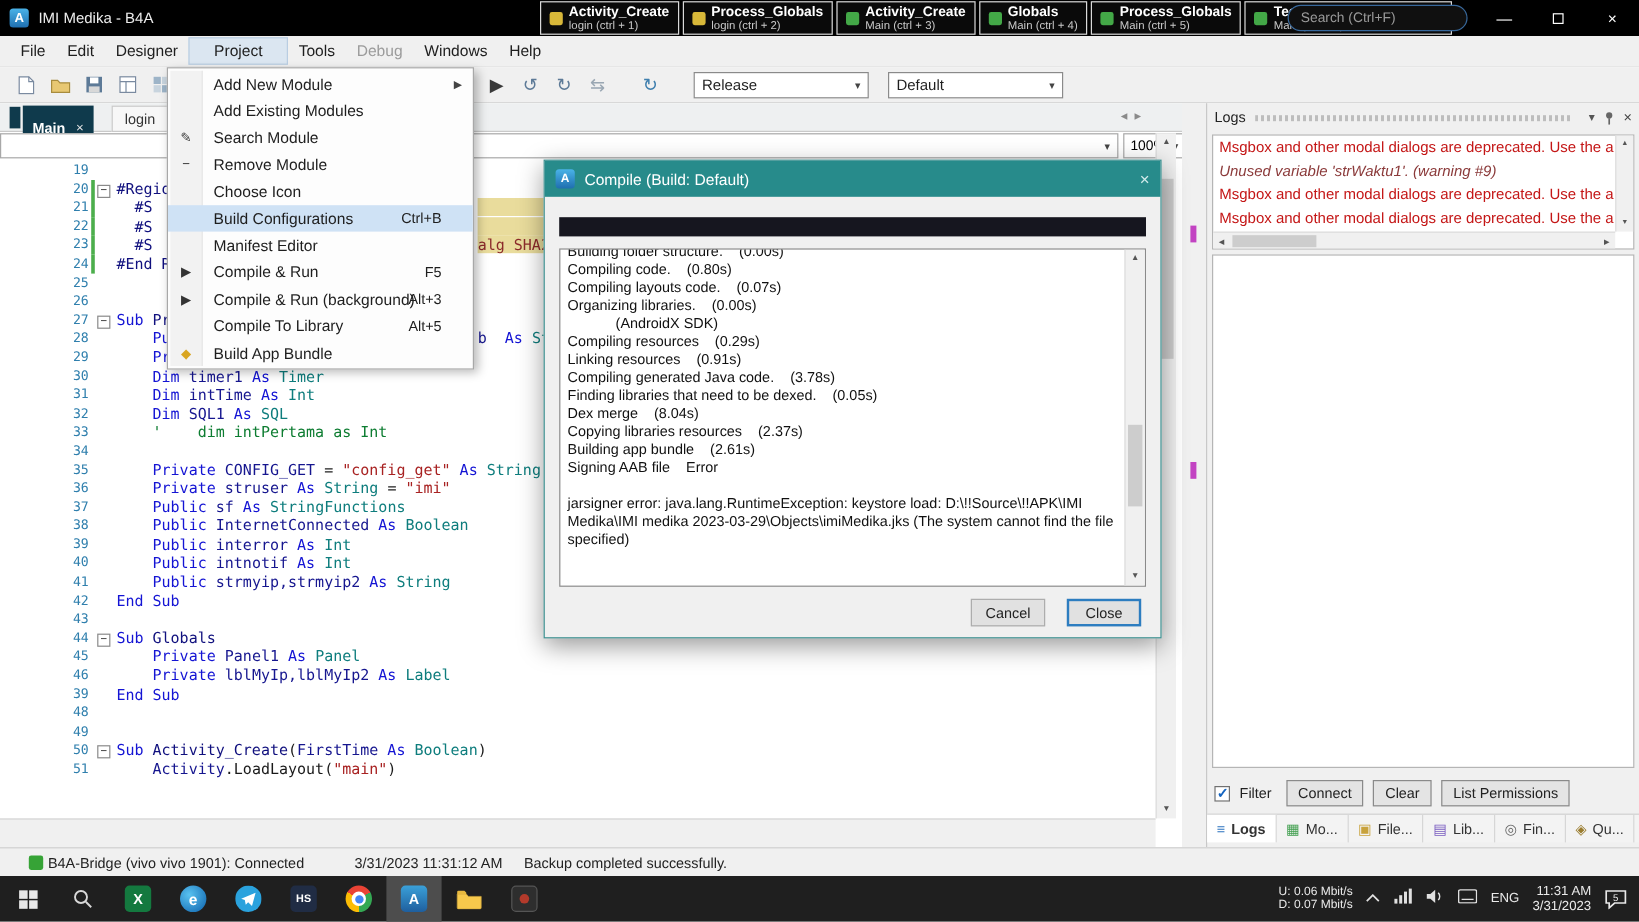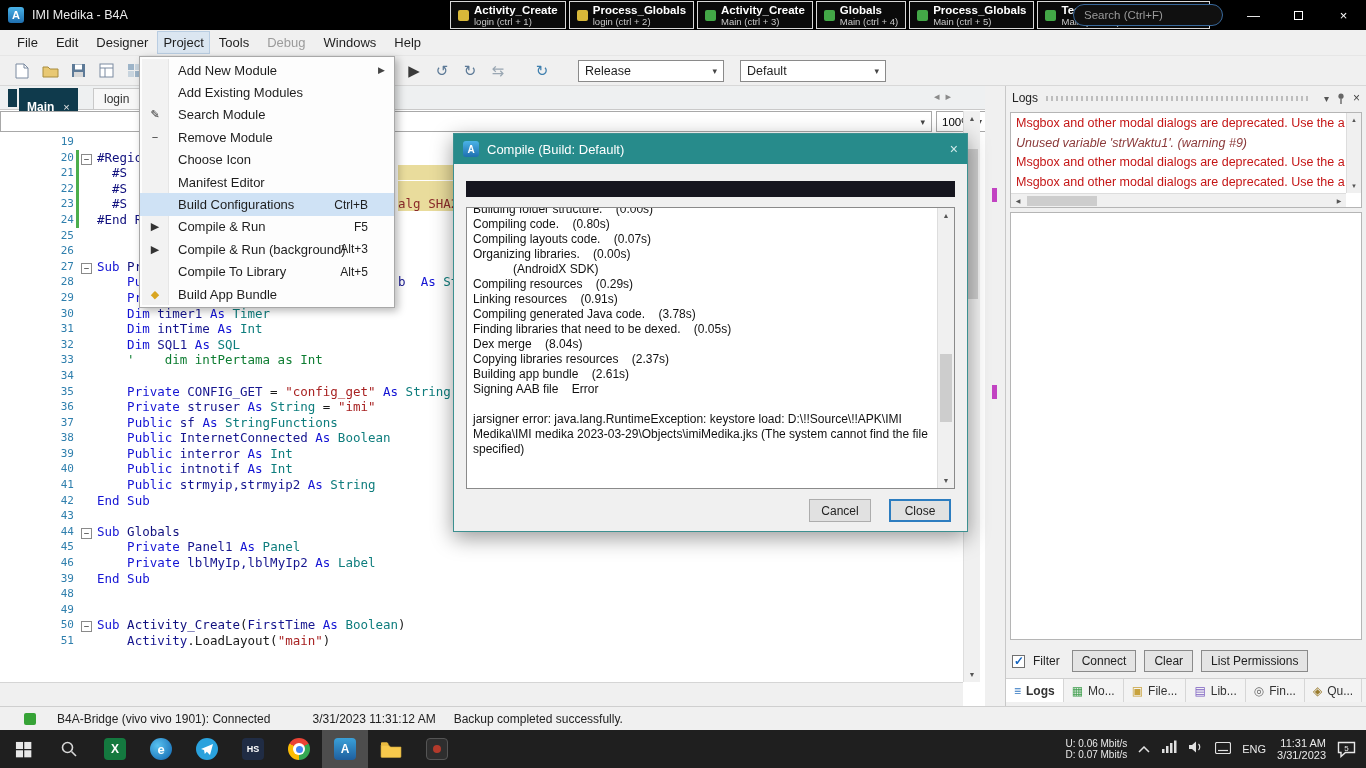--- a/index.html
+++ b/index.html
@@ -20,21 +20,21 @@
              background:#101010;display:flex;align-items:center;overflow:hidden}
   .searchbox input{flex:1;background:transparent;border:0;outline:none;color:#cfcfcf;font-size:11.5px;padding-left:10px;font-family:inherit}
   .searchbox input::placeholder{color:#9a9a9a}
   .wbtns{position:absolute;right:0;top:0;height:30px;display:flex}
   .wbtn{width:45px;height:30px;display:flex;align-items:center;justify-content:center;font-size:13px;color:#fff}
   .maxsq{width:9px;height:9px;border:1px solid #fff;display:inline-block}
 
   
   .menubar{position:absolute;left:0;top:30px;width:1366px;height:26px;background:#f0f0f0;display:flex;align-items:center;padding-left:8px;font-size:13px;color:#1e1e1e;border-bottom:1px solid #e6e6e6}
   .mitem{padding:4px 9px;white-space:nowrap}
-  .mitem.open{background:#dbe6f1;border:1px solid #b9cde2;padding:3px 5px}
+  .mitem.open{background:#dbe6f1;border:1px solid #b9cde2;padding:3px 20px}
   .mitem.disabled{color:#9b9b9b}
   .toolbar{position:absolute;left:0;top:56px;width:1366px;height:30px;background:#f0f0f0;border-bottom:1px solid #d8d8d8;display:flex;align-items:center;padding-left:10px}
   .ticon{width:24px;height:22px;display:flex;align-items:center;justify-content:center;margin-right:4px;color:#5d7a97;font-size:15px}
   .combo{height:22px;background:#fff;border:1px solid #8a8a8a;display:flex;align-items:center;font-size:12.5px;color:#1e1e1e;padding:0 6px;position:relative}
   .combo .carr{margin-left:auto;font-size:9px;color:#444;padding-left:8px}
   .combo.release{width:146px;margin-left:20px}
   .combo.default{width:146px;margin-left:16px}
   .tgroup2{margin-left:252px;display:flex;align-items:center}
 
   
@@ -123,21 +123,21 @@
   .dvsb .arr{height:15px;display:flex;align-items:center;justify-content:center;font-size:7px;color:#555}
   .dvsb .arr.dn{position:absolute;bottom:0;left:0;right:0}
   .dvsb .vthumb{top:52%;height:68px}
   .dbtns{display:flex;justify-content:flex-end;gap:18px;margin:10px 16px 0}
   .dbtn{width:62px;height:23px;background:#e1e1e1;border:1px solid #adadad;font-size:12px;color:#222;display:flex;align-items:center;justify-content:center}
   .dbtn.primary{border:2px solid #2d7dc0}
 
   
   .statusbar{position:absolute;left:0;top:706px;width:1366px;height:24px;background:#f0f0f0;border-top:1px solid #cfcfcf;display:flex;align-items:center;font-size:12px;color:#222}
   .stico{width:12px;height:12px;border-radius:2px;background:#36a336;margin-left:24px;flex:none}
-  .st-conn{margin-left:21px;white-space:nowrap}
+  .st-conn{margin-left:4px;white-space:nowrap}
   .st-time{margin-left:42px;white-space:nowrap}
   .st-msg{margin-left:18px;white-space:nowrap}
 
   .taskbar{position:absolute;left:0;top:730px;width:1366px;height:38px;background:#1f1f1f;display:flex;align-items:center;color:#ddd}
   .tbi{width:46px;height:38px;display:flex;align-items:center;justify-content:center;flex:none}
   .tbi.active-app{background:#4d4d4d}
   .ico-sq{width:22px;height:22px;border-radius:4px;display:flex;align-items:center;justify-content:center;color:#fff;font-weight:bold;font-size:12px}
   .ico-rd{width:22px;height:22px;border-radius:50%;display:flex;align-items:center;justify-content:center;color:#fff;font-weight:bold;font-size:13px}
   .chromeic{width:22px;height:22px;border-radius:50%;background:conic-gradient(from -60deg,#ea4335 0 120deg,#34a853 0 240deg,#fbbc05 0 360deg);position:relative}
   .chromeic::after{content:"";position:absolute;inset:5px;border-radius:50%;background:#fff}
@@ -523,26 +523,26 @@
         <span class="pm-ico">✎</span>
         <span>Search Module</span>
       </div>
       <div class="pm-row">
         <span class="pm-ico">−</span>
         <span>Remove Module</span>
       </div>
       <div class="pm-row">
         <span>Choose Icon</span>
       </div>
-      <div class="pm-row">
-        <span>Manifest Editor</span>
-      </div>
       <div class="pm-row hl">
         <span>Build Configurations</span>
         <span class="pm-short">Ctrl+B</span>
+      </div>
+      <div class="pm-row">
+        <span>Manifest Editor</span>
       </div>
       <div class="pm-row">
         <span class="pm-ico">▶</span>
         <span>Compile &amp; Run</span>
         <span class="pm-short">F5</span>
       </div>
       <div class="pm-row">
         <span class="pm-ico">▶</span>
         <span>Compile &amp; Run (background)</span>
         <span class="pm-short">Alt+3</span>

